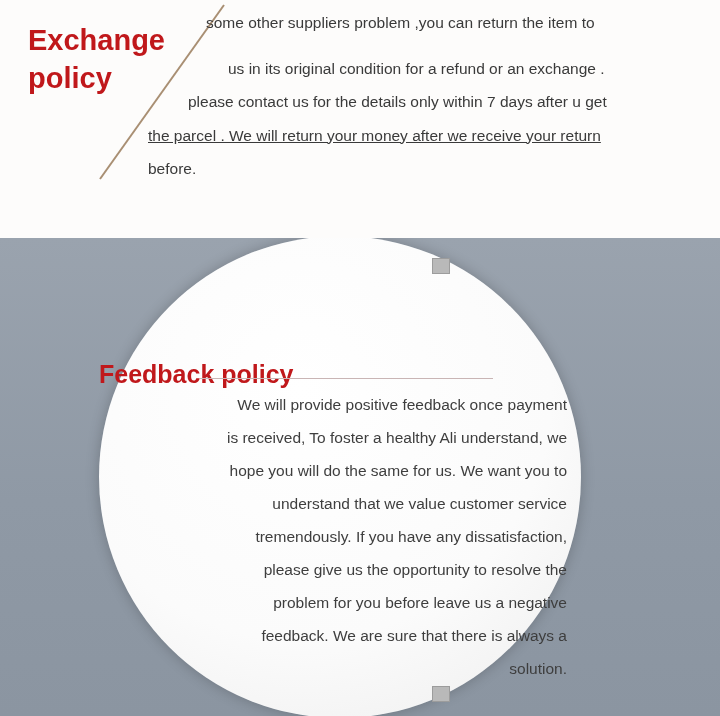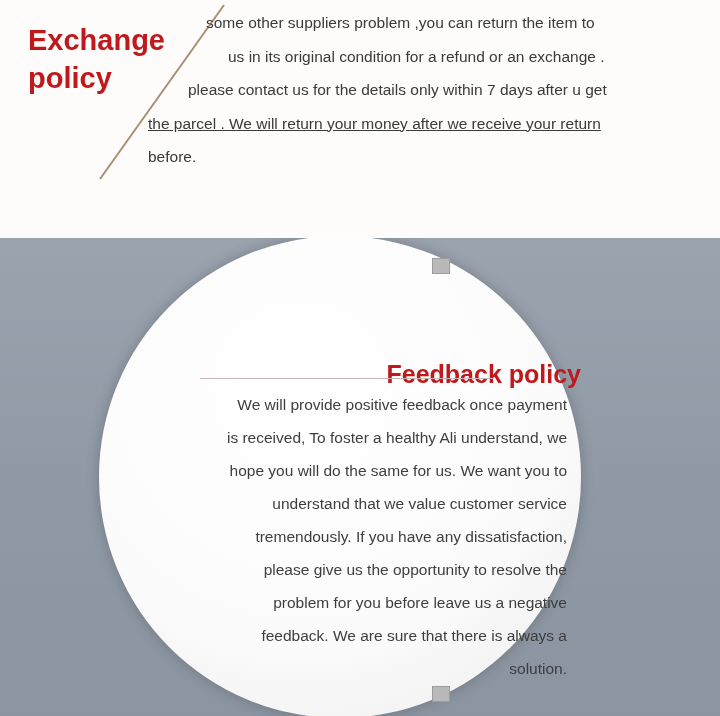--- a/index.html
+++ b/index.html
@@ -60,21 +60,21 @@
     font-size: 15.5px;
     line-height: 33.5px;
     text-align: justify;
   }
   #exchange-body .ln {
     display: block;
     white-space: nowrap;
   }
   #exchange-body .ln.indent1 { text-indent: 108px; }
   #exchange-body .ln.indent2 { text-indent: 58px; }
-  #exchange-body .ln.indent3 { text-indent: 80px; }
+  #exchange-body .ln.indent3 { text-indent: 80px; margin-top: 12px; }
   #exchange-body .ln.indent4 { text-indent: 40px; }
   #exchange-body .ln.indent5 { text-indent: 0px; text-decoration: underline; }
   #exchange-body .ln.indent6 { text-indent: 0px; }
 
   
   #feedback-panel {
     position: absolute;
     left: 0;
     top: 238px;
     width: 720px;
@@ -105,21 +105,21 @@
   }
   #notch-bottom {
     left: 333px;
     top: 450px;
   }
   #feedback-title {
     position: absolute;
     left: 0;
     top: 103px;
     width: 482px;
-    text-align: right;
+    text-align: left;
     color: #c0181b;
     font-size: 25px;
     font-weight: bold;
   }
   #feedback-rule {
     position: absolute;
     left: 101px;
     top: 142px;
     width: 293px;
     height: 1px;

